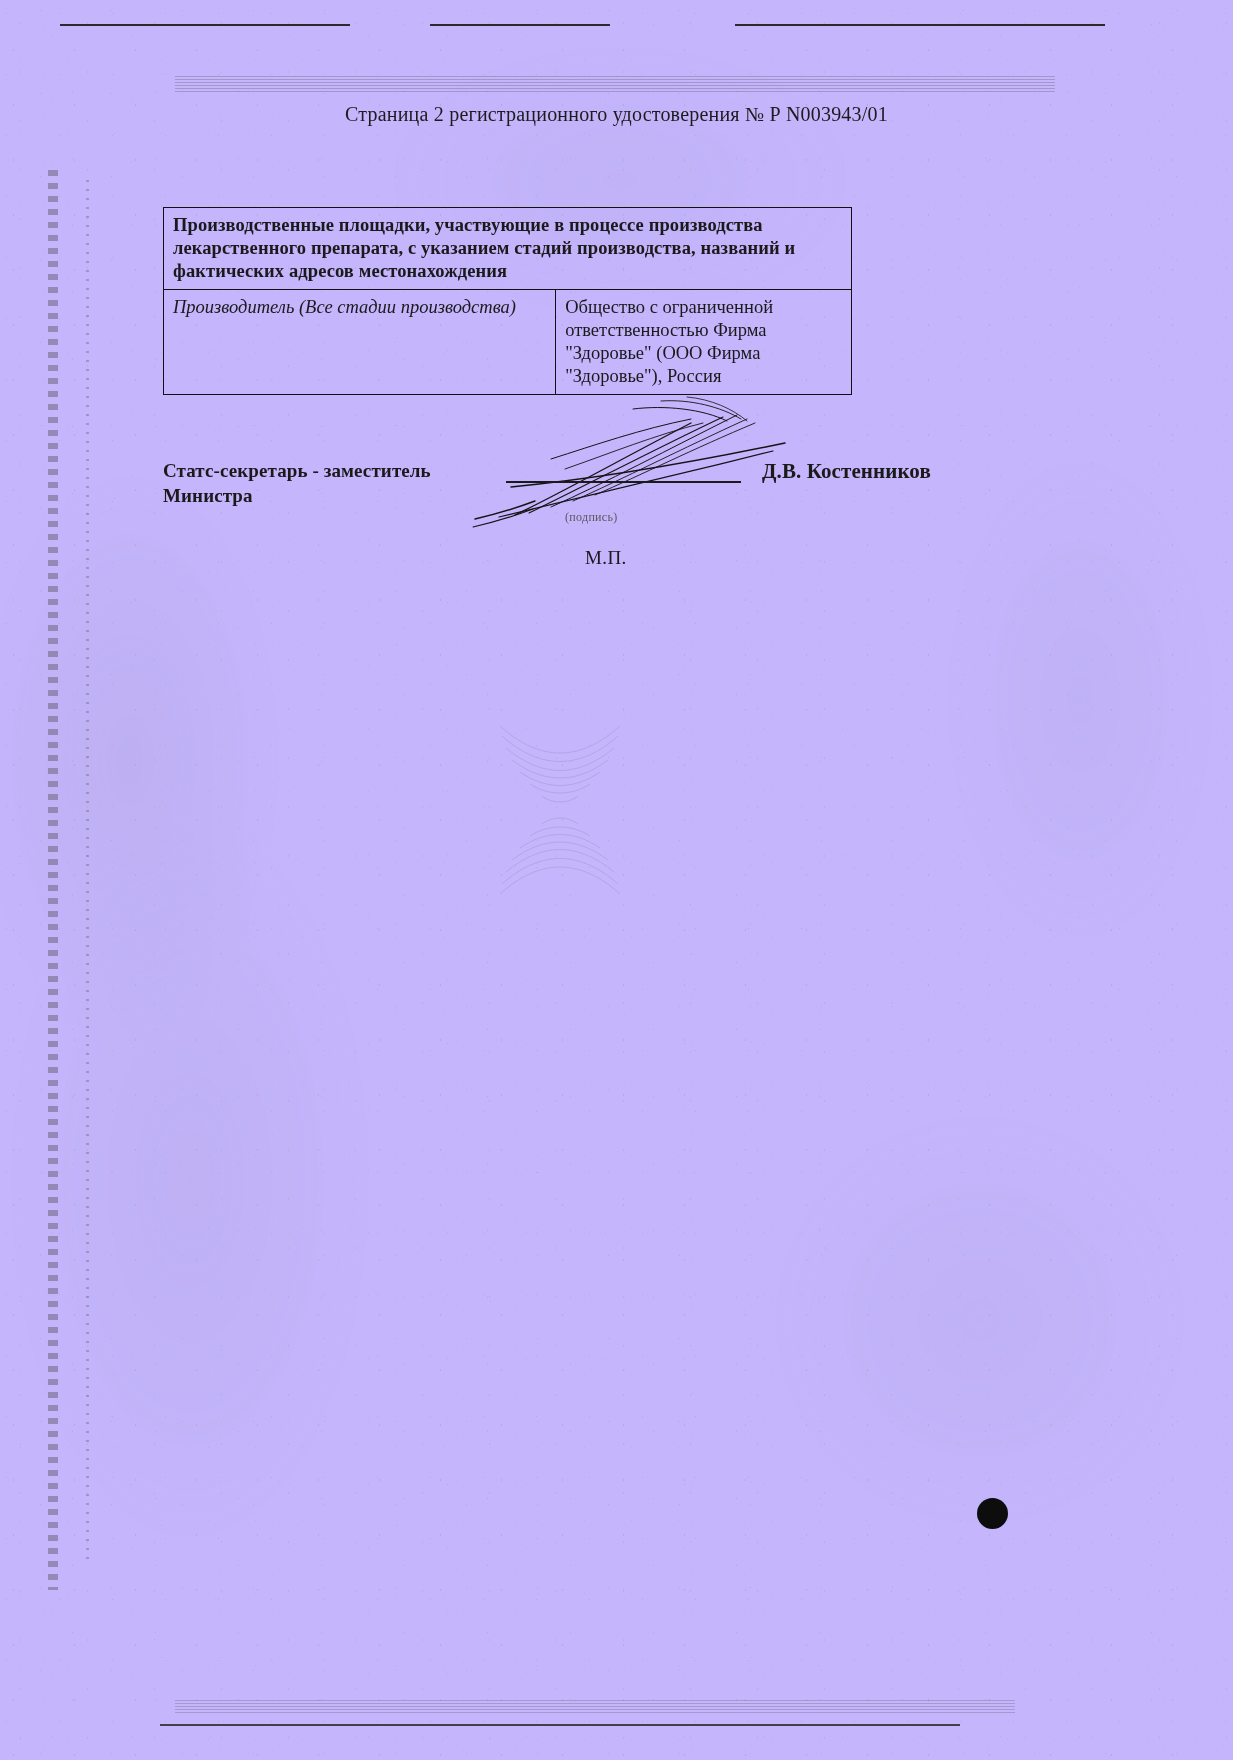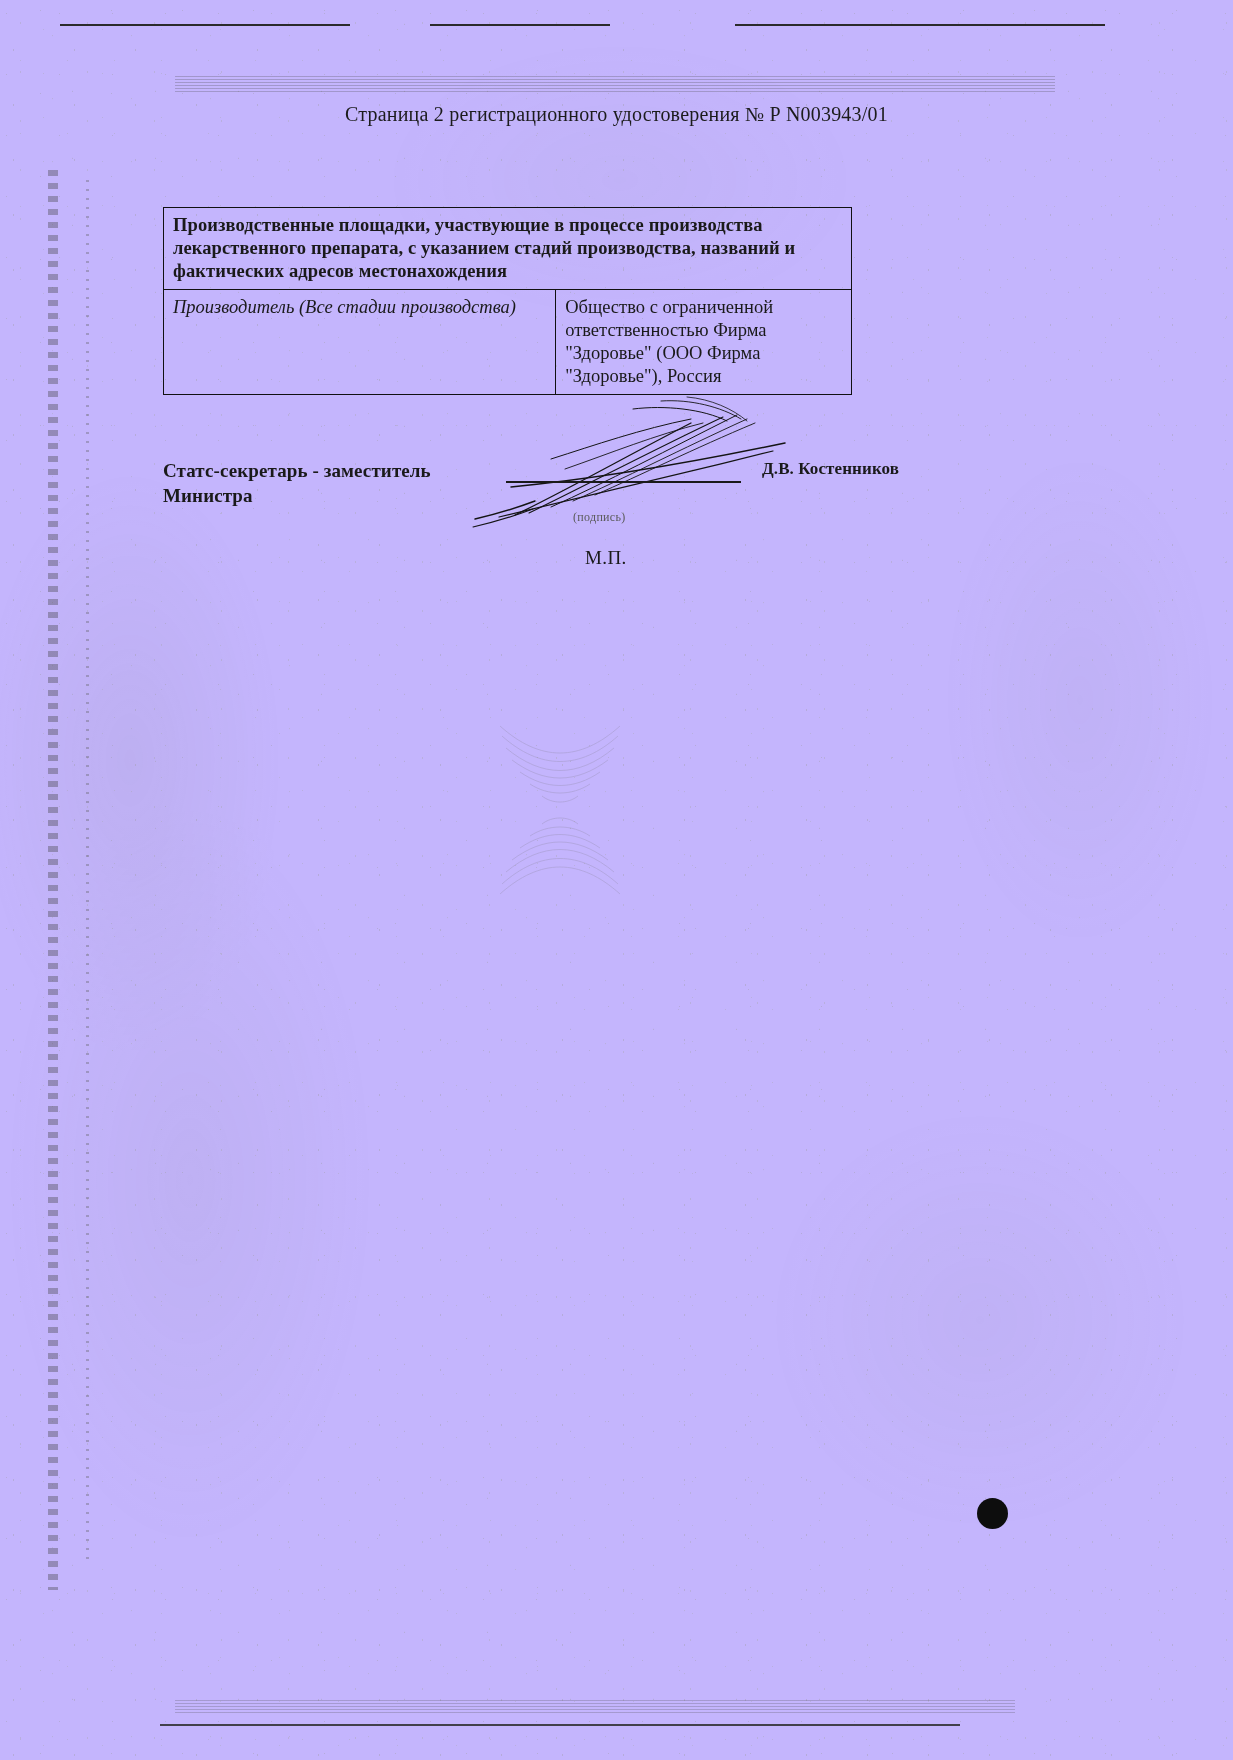--- a/index.html
+++ b/index.html
@@ -140,32 +140,31 @@
     top: 481px;
     width: 235px;
     height: 2px;
     background: #1a1a1a;
   }
   .sig-name {
     position: absolute;
     left: 762px;
     top: 459px;
     font-weight: bold;
-    font-size: 17px;
+    font-size: 21px;
     letter-spacing: .1px;
     white-space: nowrap;
   }
   .sig-caption {
     position: absolute;
     left: 565px;
     top: 510px;
     font-size: 12px;
     color: #5a5a5a;
     letter-spacing: .3px;
-    margin-left: 8px;
   }
   .seal-label {
     position: absolute;
     left: 585px;
     top: 547px;
     font-size: 19px;
     letter-spacing: .4px;
   }
 
   

